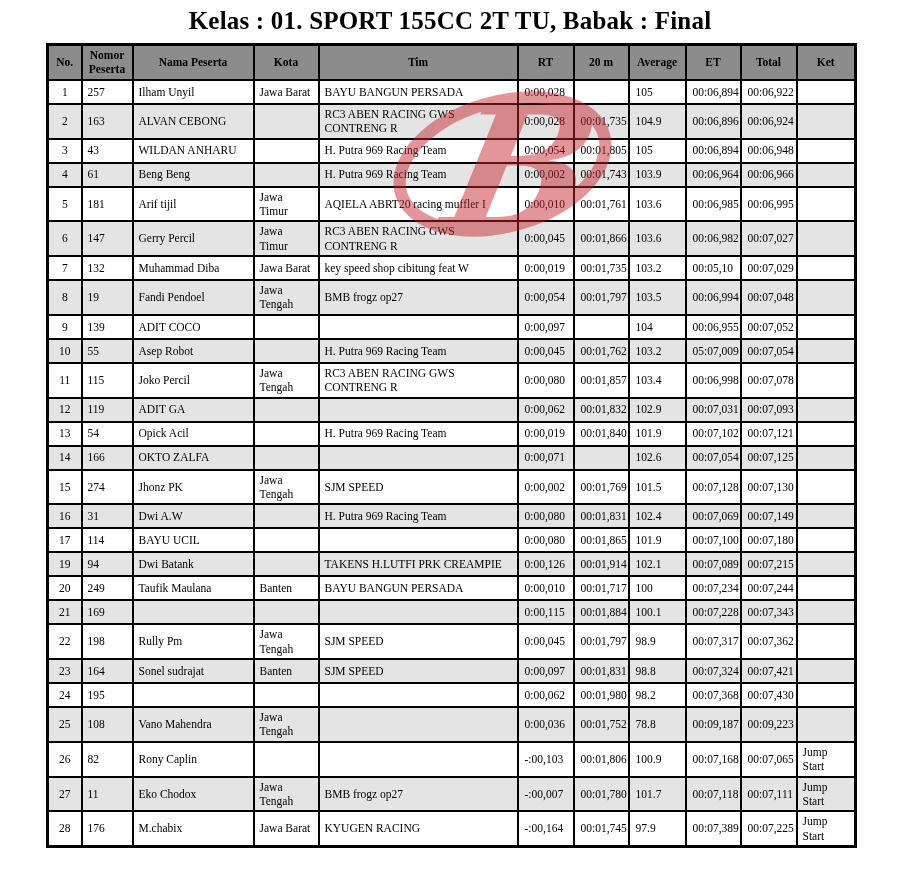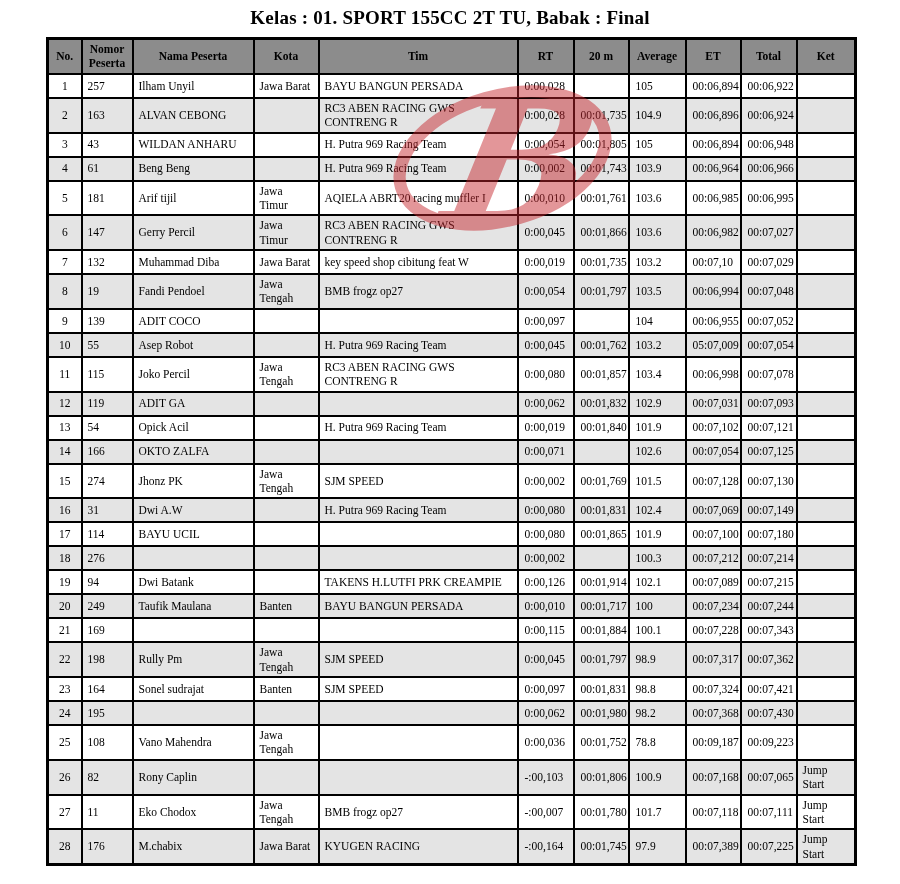--- a/index.html
+++ b/index.html
@@ -1,21 +1,21 @@
 <!DOCTYPE html>
 <html style="--header-bg: #8c8c8c; --alt-bg: #e4e4e4; --border-col: #000000; --wm-red: #c5252c;"><head>
 <meta charset="utf-8">
 <style>
   html,body{margin:0;padding:0;}
   body{
     width:900px;height:884px;background:#ffffff;color:#000;
     font-family:"Liberation Serif", serif;overflow:hidden;
   }
   .title{
-    text-align:center;font-size:19px;font-weight:bold;
+    text-align:center;font-size:25px;font-weight:bold;
     margin:7px 0 8px 0;letter-spacing:.2px;
   }
   .table-wrap{position:relative;margin-left:46px;width:692px;}
   table.results{
     border-collapse:collapse;table-layout:fixed;width:808px;
     border:3px solid var(--border-col);
   }
   th,td{border:2px solid var(--border-col);box-sizing:border-box;overflow:hidden;}
   th{
     background:var(--header-bg);font-size:11.5px;font-weight:bold;
@@ -157,21 +157,21 @@
           </tr>
           <tr>
             <td class="c">7</td>
             <td>132</td>
             <td>Muhammad Diba</td>
             <td>Jawa Barat</td>
             <td>key speed shop cibitung feat W</td>
             <td class="num">0:00,019</td>
             <td class="num">00:01,735</td>
             <td class="num">103.2</td>
-            <td class="num">00:07,10</td>
+            <td class="num">00:05,10</td>
             <td class="num">00:07,029</td>
             <td></td>
           </tr>
           <tr>
             <td class="c">8</td>
             <td>19</td>
             <td>Fandi Pendoel</td>
             <td>Jawa Tengah</td>
             <td>BMB frogz op27</td>
             <td class="num">0:00,054</td>
@@ -289,33 +289,20 @@
             <td class="c">17</td>
             <td>114</td>
             <td>BAYU UCIL</td>
             <td></td>
             <td></td>
             <td class="num">0:00,080</td>
             <td class="num">00:01,865</td>
             <td class="num">101.9</td>
             <td class="num">00:07,100</td>
             <td class="num">00:07,180</td>
-            <td></td>
-          </tr>
-          <tr>
-            <td class="c">18</td>
-            <td>276</td>
-            <td></td>
-            <td></td>
-            <td></td>
-            <td class="num">0:00,002</td>
-            <td class="num"></td>
-            <td class="num">100.3</td>
-            <td class="num">00:07,212</td>
-            <td class="num">00:07,214</td>
             <td></td>
           </tr>
           <tr>
             <td class="c">19</td>
             <td>94</td>
             <td>Dwi Batank</td>
             <td></td>
             <td>TAKENS H.LUTFI PRK CREAMPIE</td>
             <td class="num">0:00,126</td>
             <td class="num">00:01,914</td>

